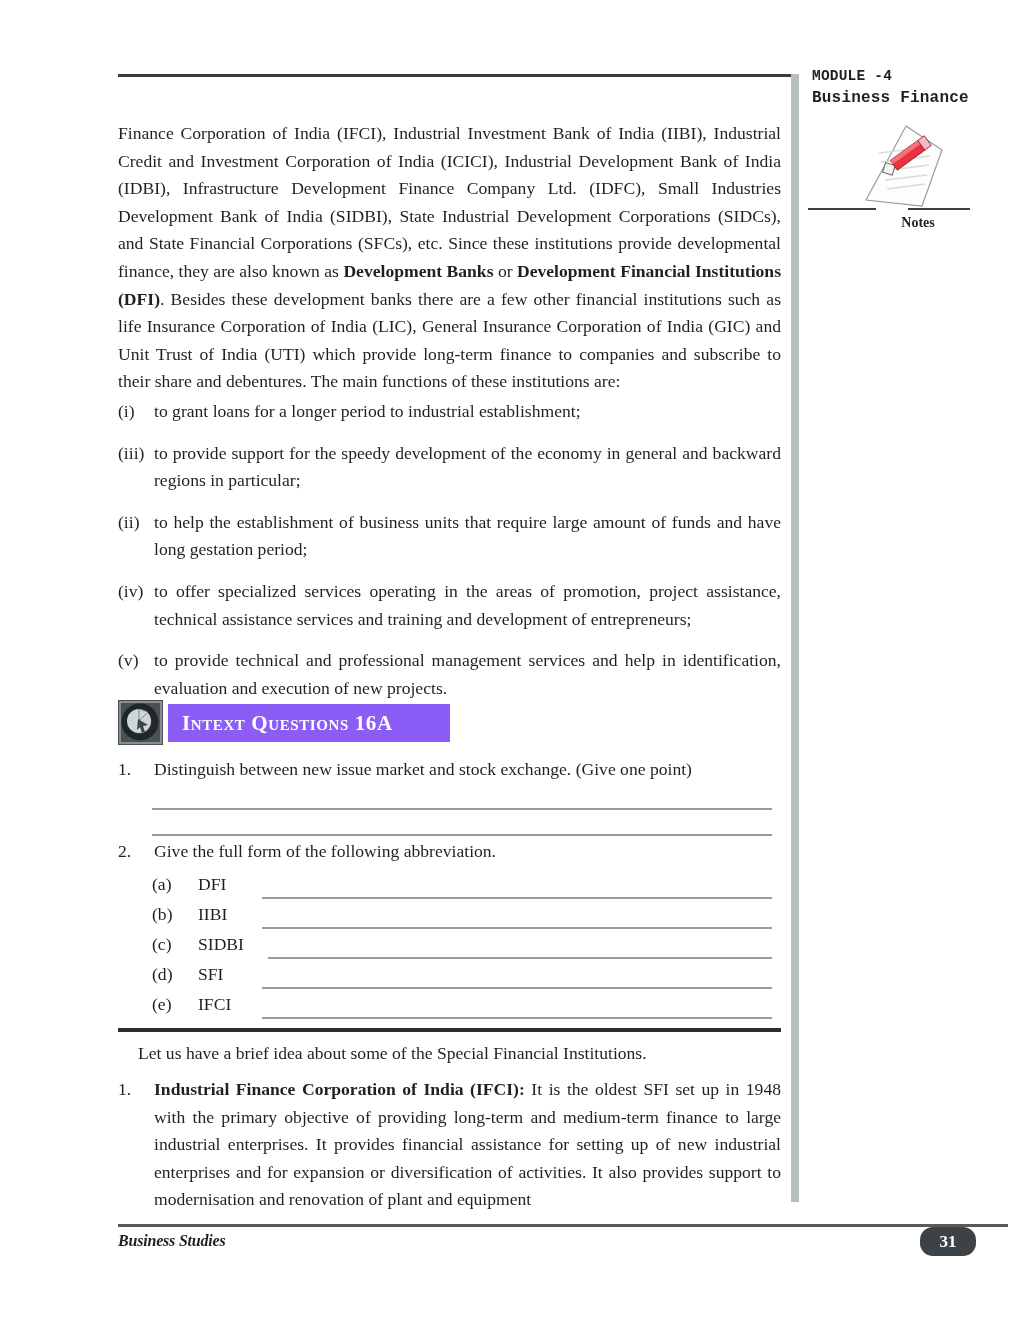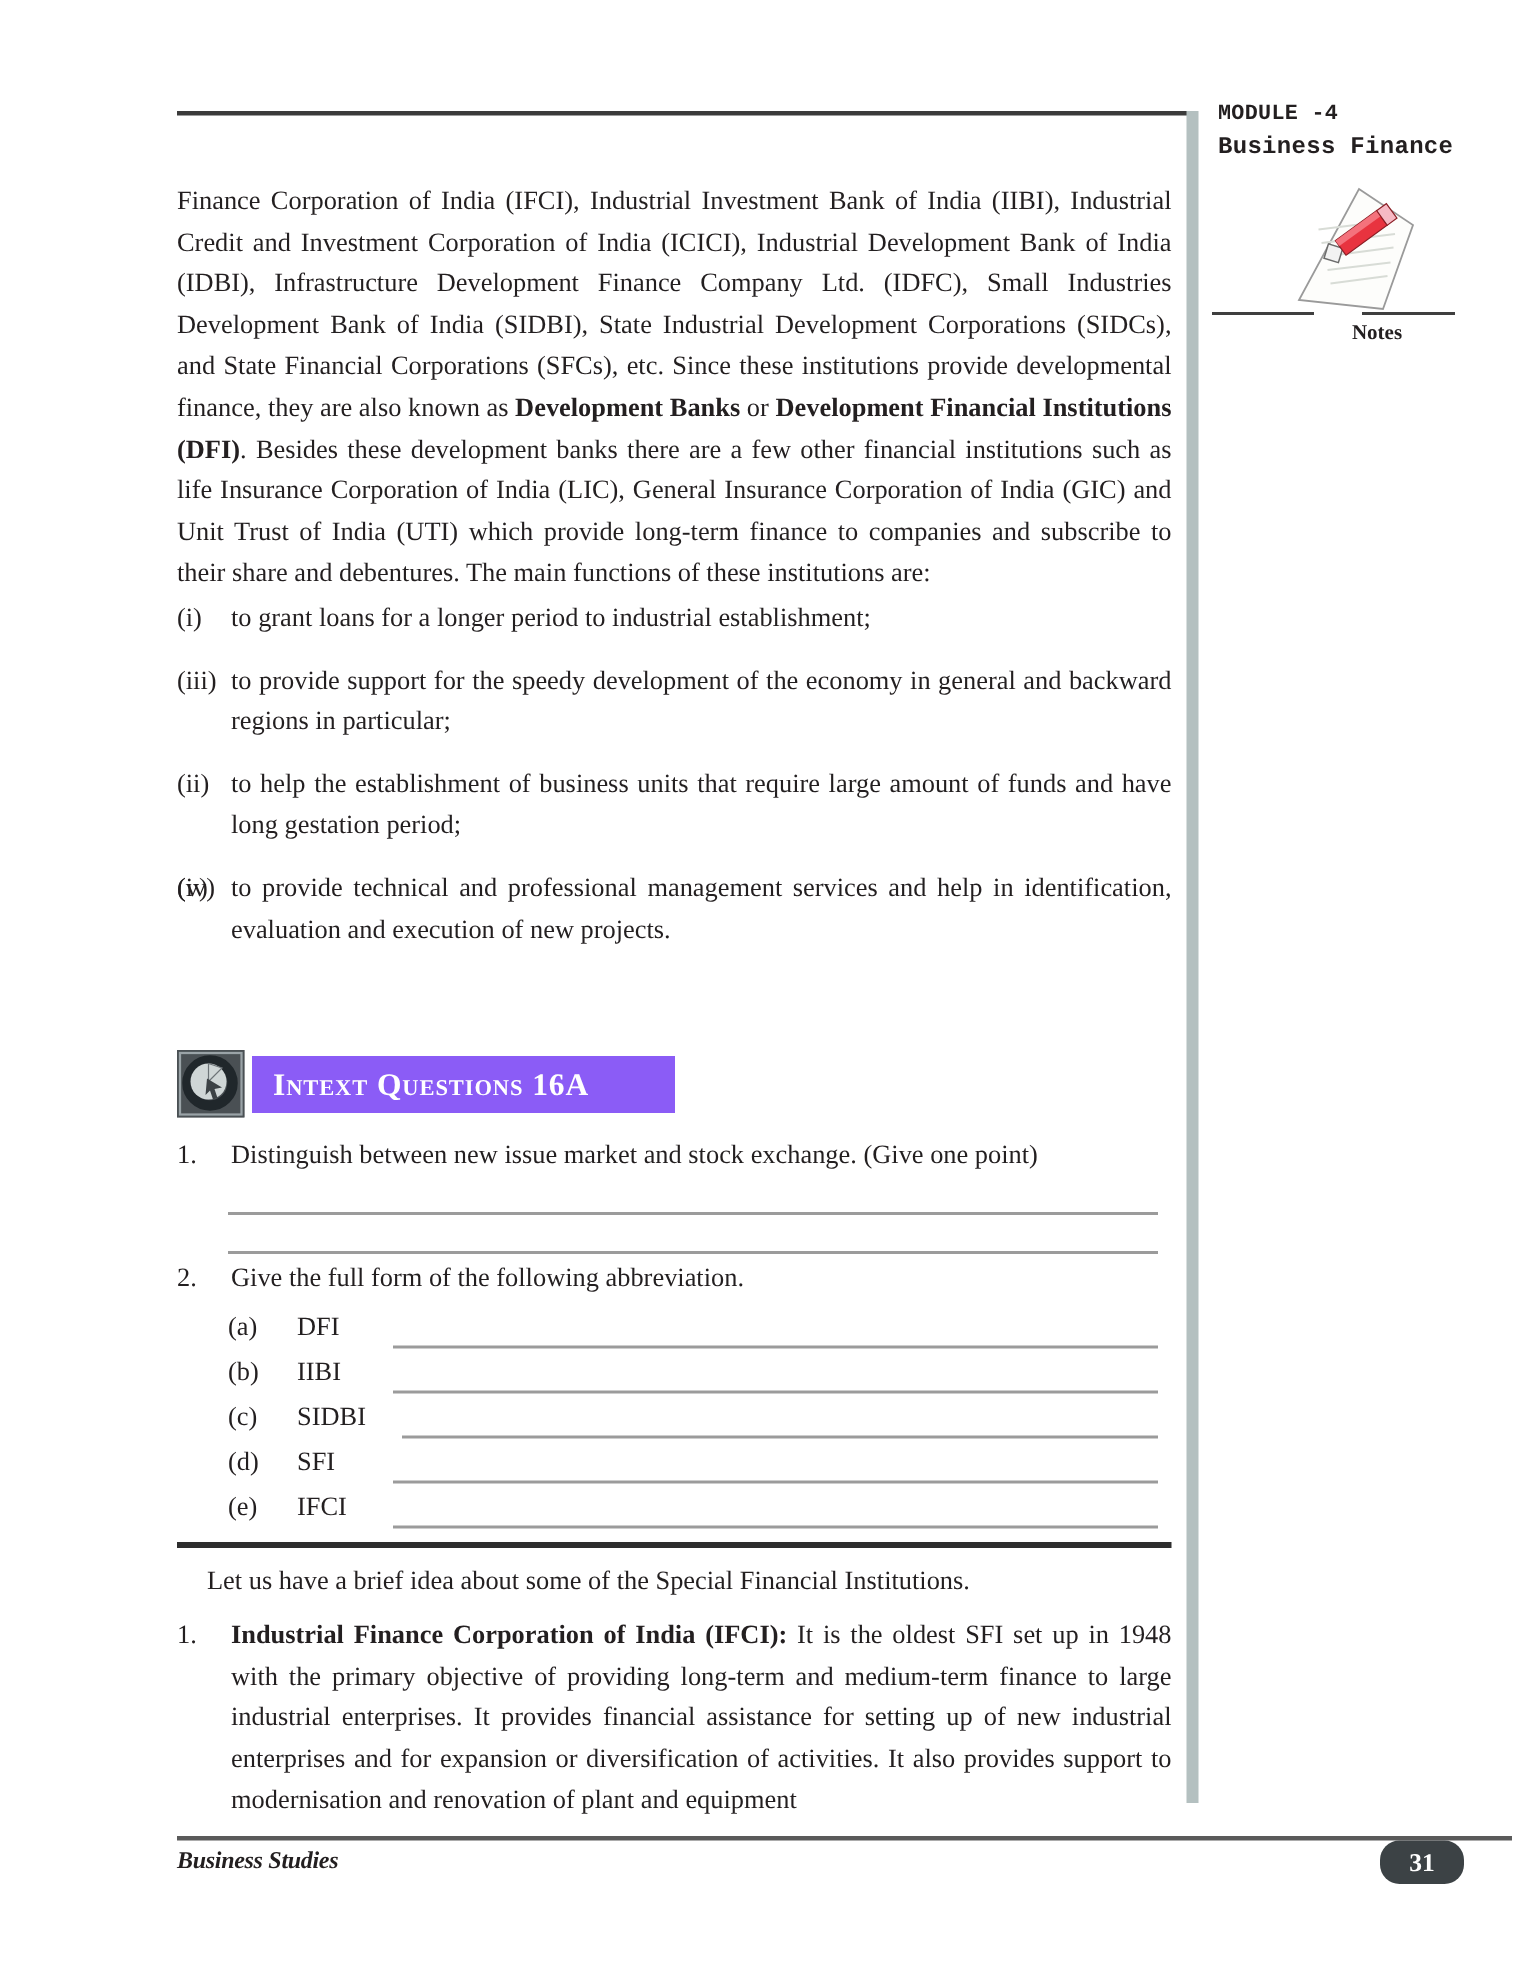--- a/index.html
+++ b/index.html
@@ -327,20 +327,21 @@
     <div class="ritem">
       <span class="marker">(iii)</span>
       <span>to provide support for the speedy development of the economy in general and backward regions in particular;</span>
     </div>
     <div class="ritem">
       <span class="marker">(ii)</span>
       <span>to help the establishment of business units that require large amount of funds and have long gestation period;</span>
     </div>
     <div class="ritem">
       <span class="marker">(iv)</span>
+      <span>to offer specialized services operating in the areas of promotion, project assistance, technical assistance services and training and development of entrepreneurs;</span>
     </div>
     <div class="ritem">
       <span class="marker">(v)</span>
       <span>to provide technical and professional management services and help in identification, evaluation and execution of new projects.</span>
     </div>
   </div>
 
   <div class="banner-wrap">
     <div class="banner-icon">
       <svg viewBox="0 0 45 45" width="45" height="45">

